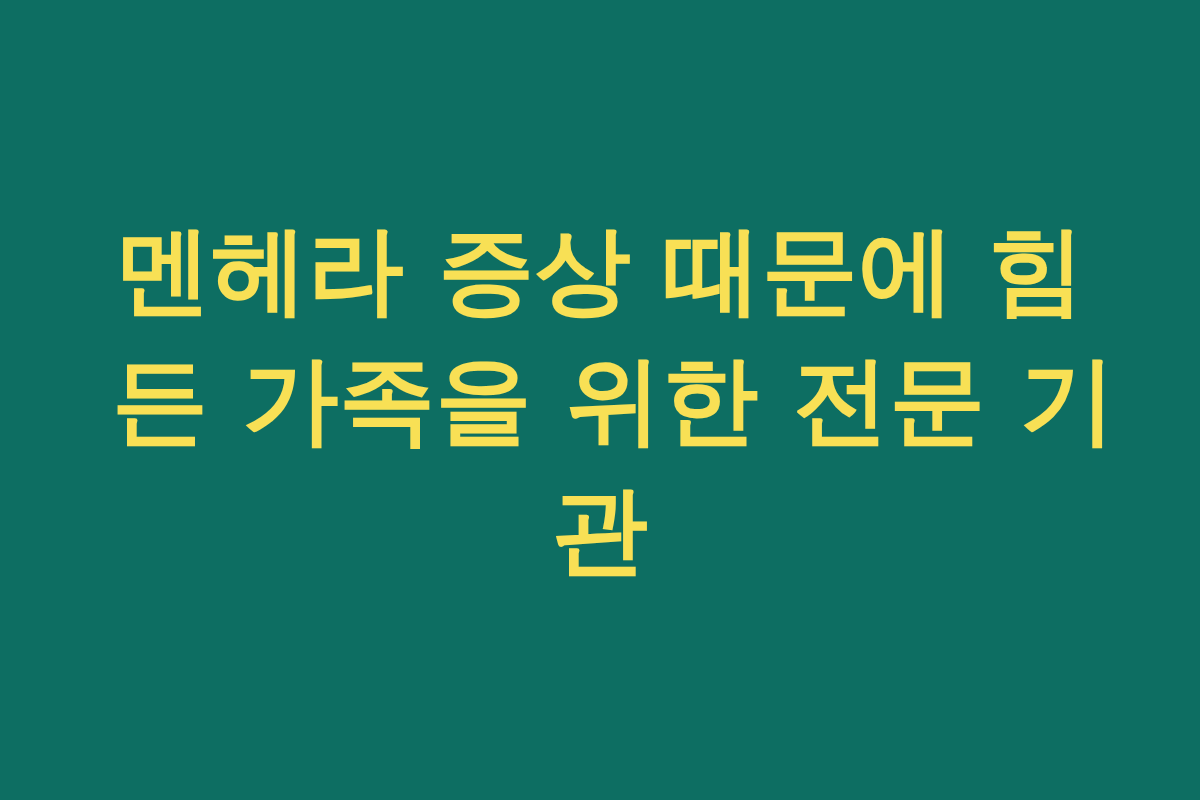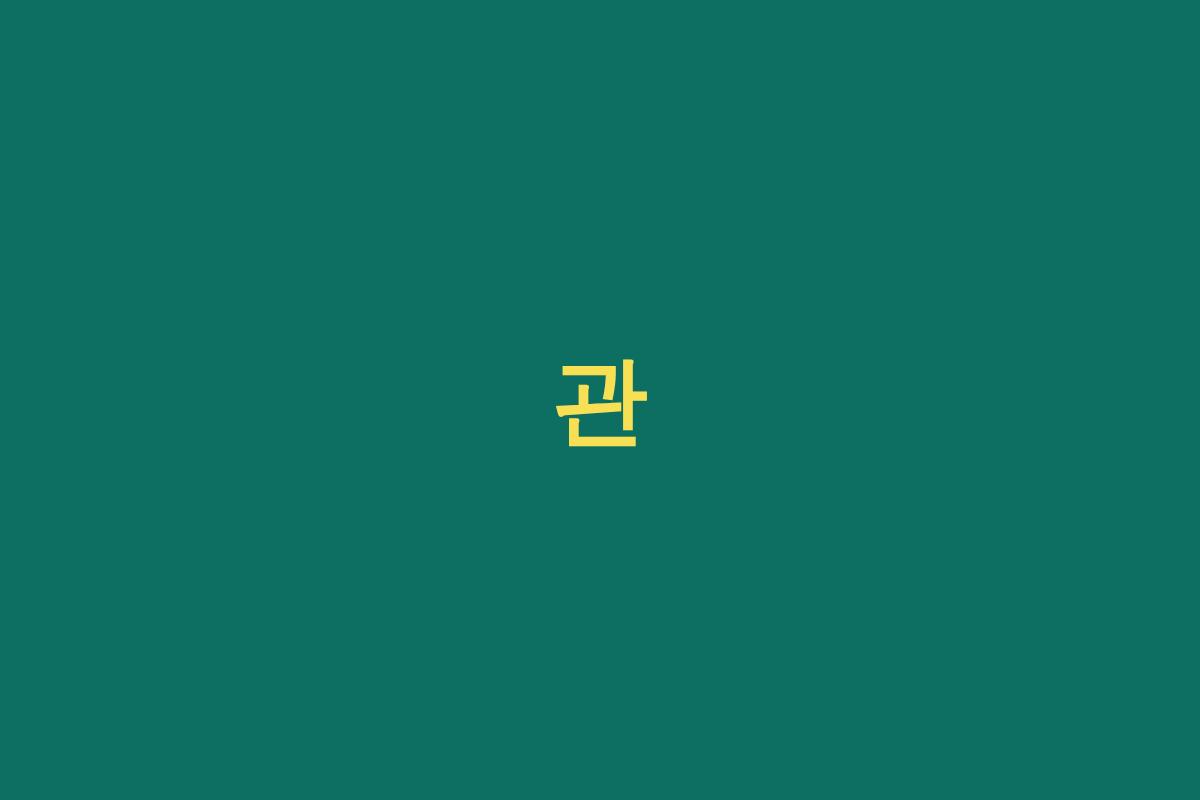--- a/index.html
+++ b/index.html
@@ -58,18 +58,20 @@
 </style>
 </head>
 <body>
 
 <div id="banner-canvas" style="background: rgb(13, 110, 98);">
 
   <div id="headline-block">
 
     <h1 id="headline-text" style="color: rgb(248, 224, 85);">
 
+      <span class="headline-line">멘헤라 증상 때문에 힘</span>
 
+      <span class="headline-line">든 가족을 위한 전문 기</span>
 
       <span class="headline-line">관</span>
     </h1>
   </div>
 </div>
 
 </body></html>

